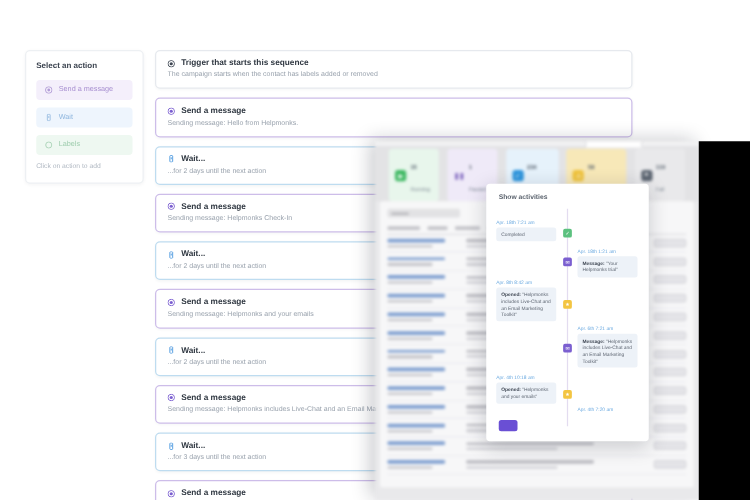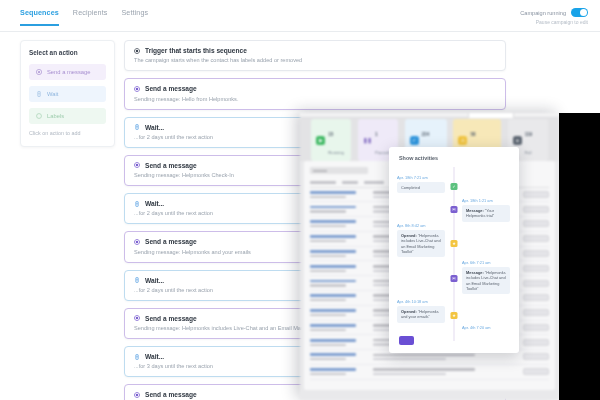--- a/index.html
+++ b/index.html
@@ -272,37 +272,20 @@
     position: absolute; right: 0; top: 113px;
     width: 41px; height: 287px;
     background: #000000;
   }
 </style>
 </head>
 <body>
 
 <div class="app">
 
-  <div class="topbar">
-    <div class="tabs">
-      <div class="tab active">Sequences</div>
-      <div class="tab">Recipients</div>
-      <div class="tab">Settings</div>
-    </div>
-
-    <div class="campaign-status">
-      <div class="cs-row">
-        <span class="cs-label">Campaign running</span>
-        <span class="toggle">
-          <span class="knob"></span>
-        </span>
-      </div>
-      <div class="cs-sub">Pause campaign to edit</div>
-    </div>
-  </div>
 
   <div class="sidebar">
     <div class="sb-title">Select an action</div>
 
     <div class="action-chip chip-msg">
       <svg class="ic" viewBox="0 0 16 16">
         <circle cx="8" cy="8" r="7" fill="none" stroke="currentColor" stroke-width="2"></circle>
         <circle cx="8" cy="8" r="3" fill="currentColor"></circle>
       </svg>
       <span>Send a message</span>

